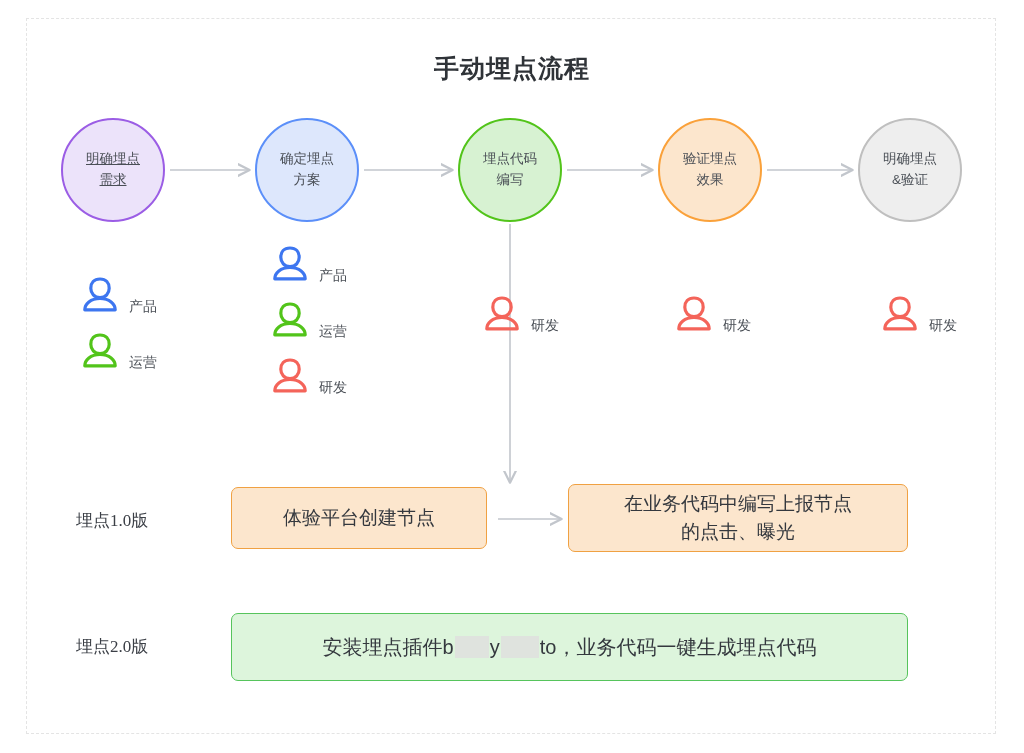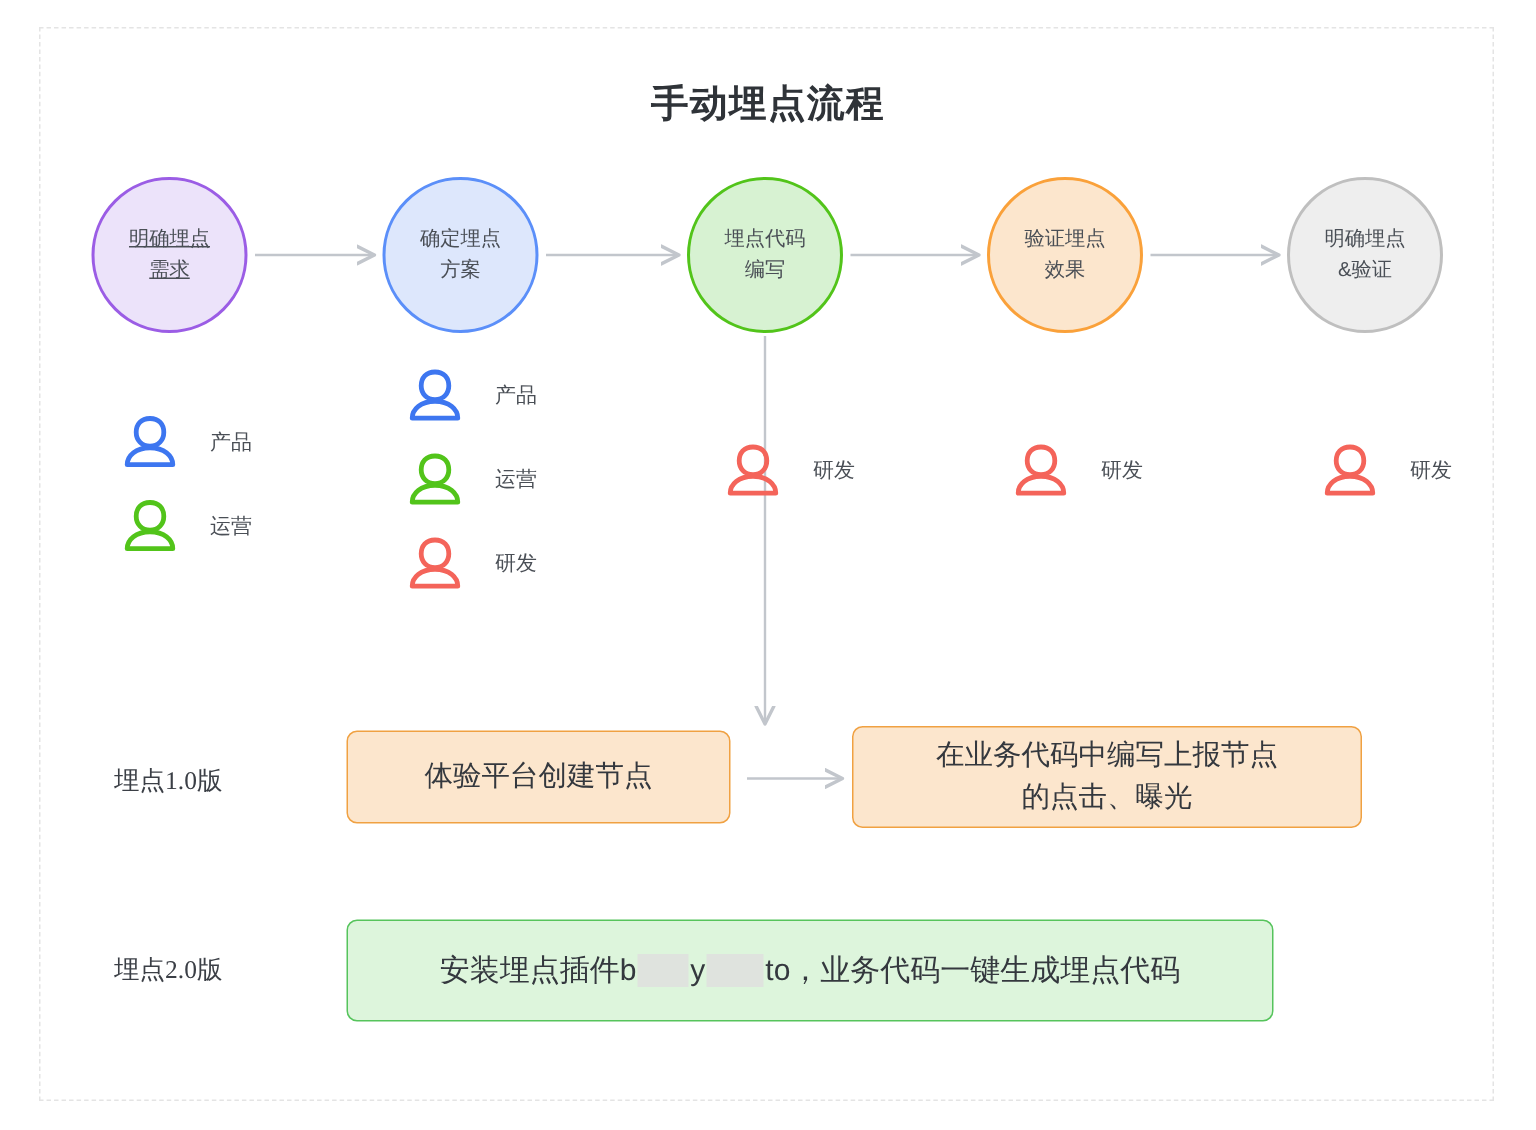--- a/index.html
+++ b/index.html
@@ -76,22 +76,22 @@
   }
 
   
   .roles {
     position: absolute;
     display: flex;
     flex-direction: column;
   }
   .role {
     display: flex;
-    align-items: center;
-    gap: 18px;
+    align-items: flex-end;
+    gap: 7px;
     margin-bottom: 14px;
   }
   .role-label {
     font-size: 14px;
     color: #4a4f56;
     white-space: nowrap;
   }
   .person { display: block; }
 
   .rg1 { left: 78px;  top: 274px; }
@@ -122,21 +122,21 @@
     font-size: 19px;
     line-height: 1.45;
     color: #34383e;
     padding: 6px 12px;
   }
   .box-orange { background: #fce6cd; border: 1.5px solid #f0a142; }
   .box-green  { background: #ddf5dc; border: 1.5px solid #56c45c; }
 
   .b1 { left: 231px; top: 487px; width: 256px; height: 62px; }
   .b2 { left: 568px; top: 484px; width: 340px; height: 68px; }
-  .b3 { left: 231px; top: 613px; width: 618px; height: 68px; font-size: 20px; }
+  .b3 { left: 231px; top: 613px; width: 677px; height: 68px; font-size: 20px; }
 
   .b3 .txt { display: inline-flex; align-items: center; white-space: nowrap; }
   .redact {
     display: inline-block;
     width: 34px;
     height: 22px;
     background: #dfe3de;
     vertical-align: middle;
     margin: 0 1px;
   }

